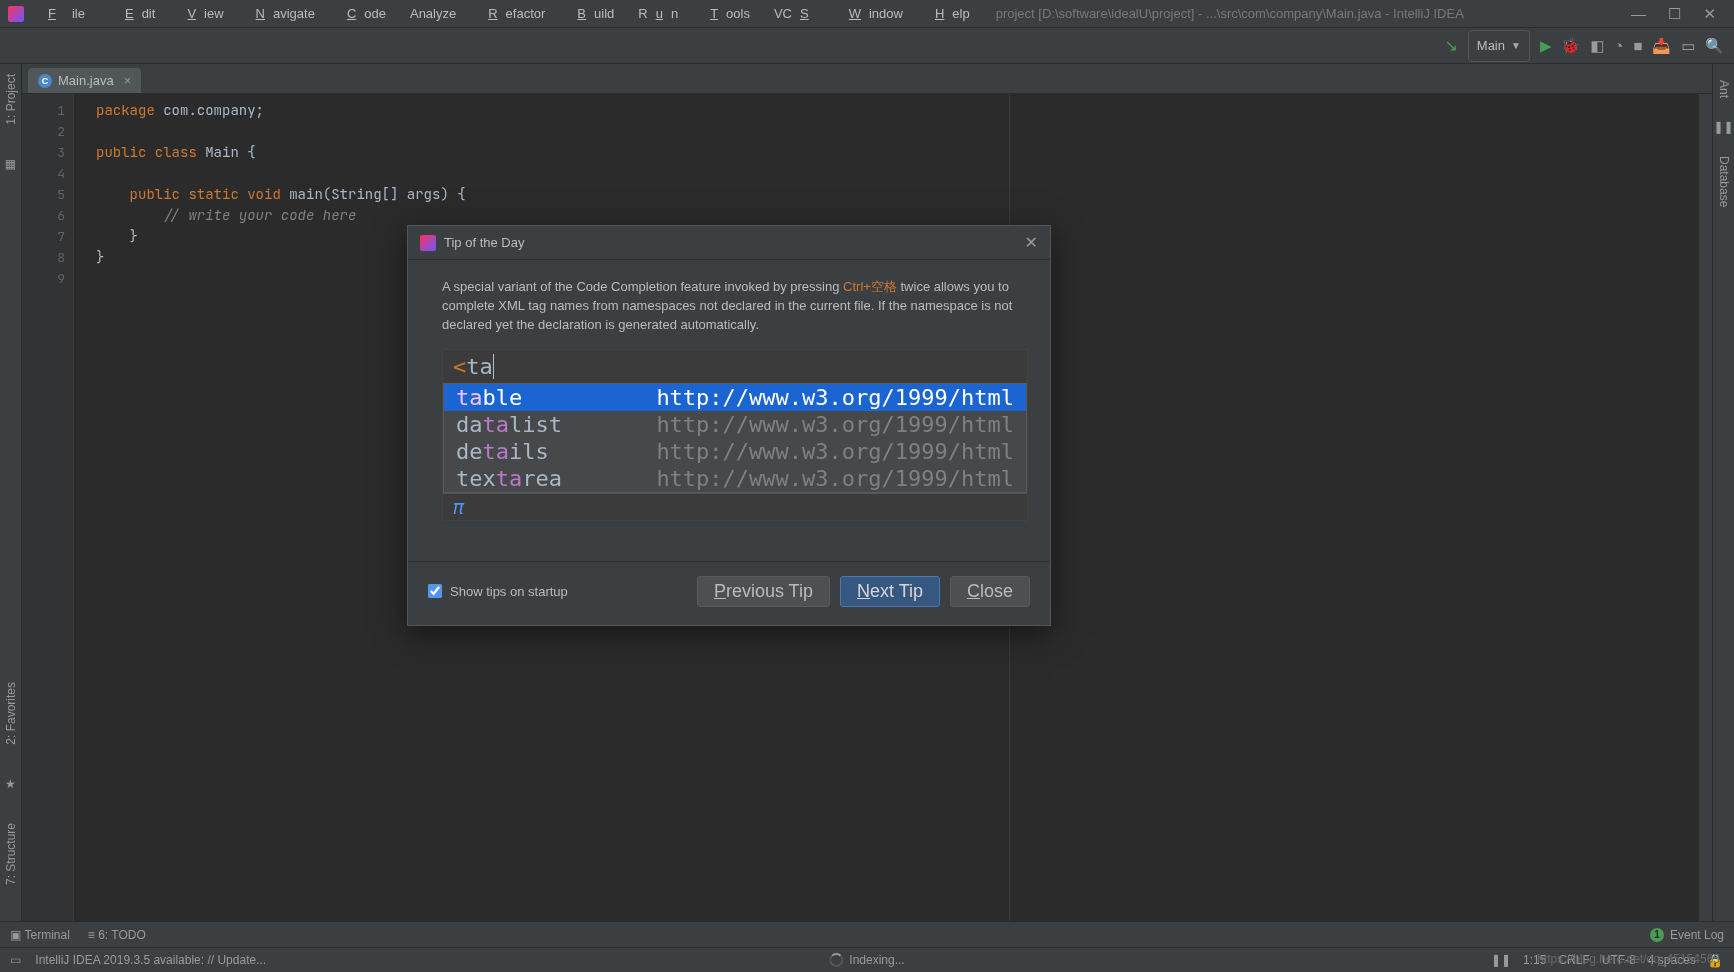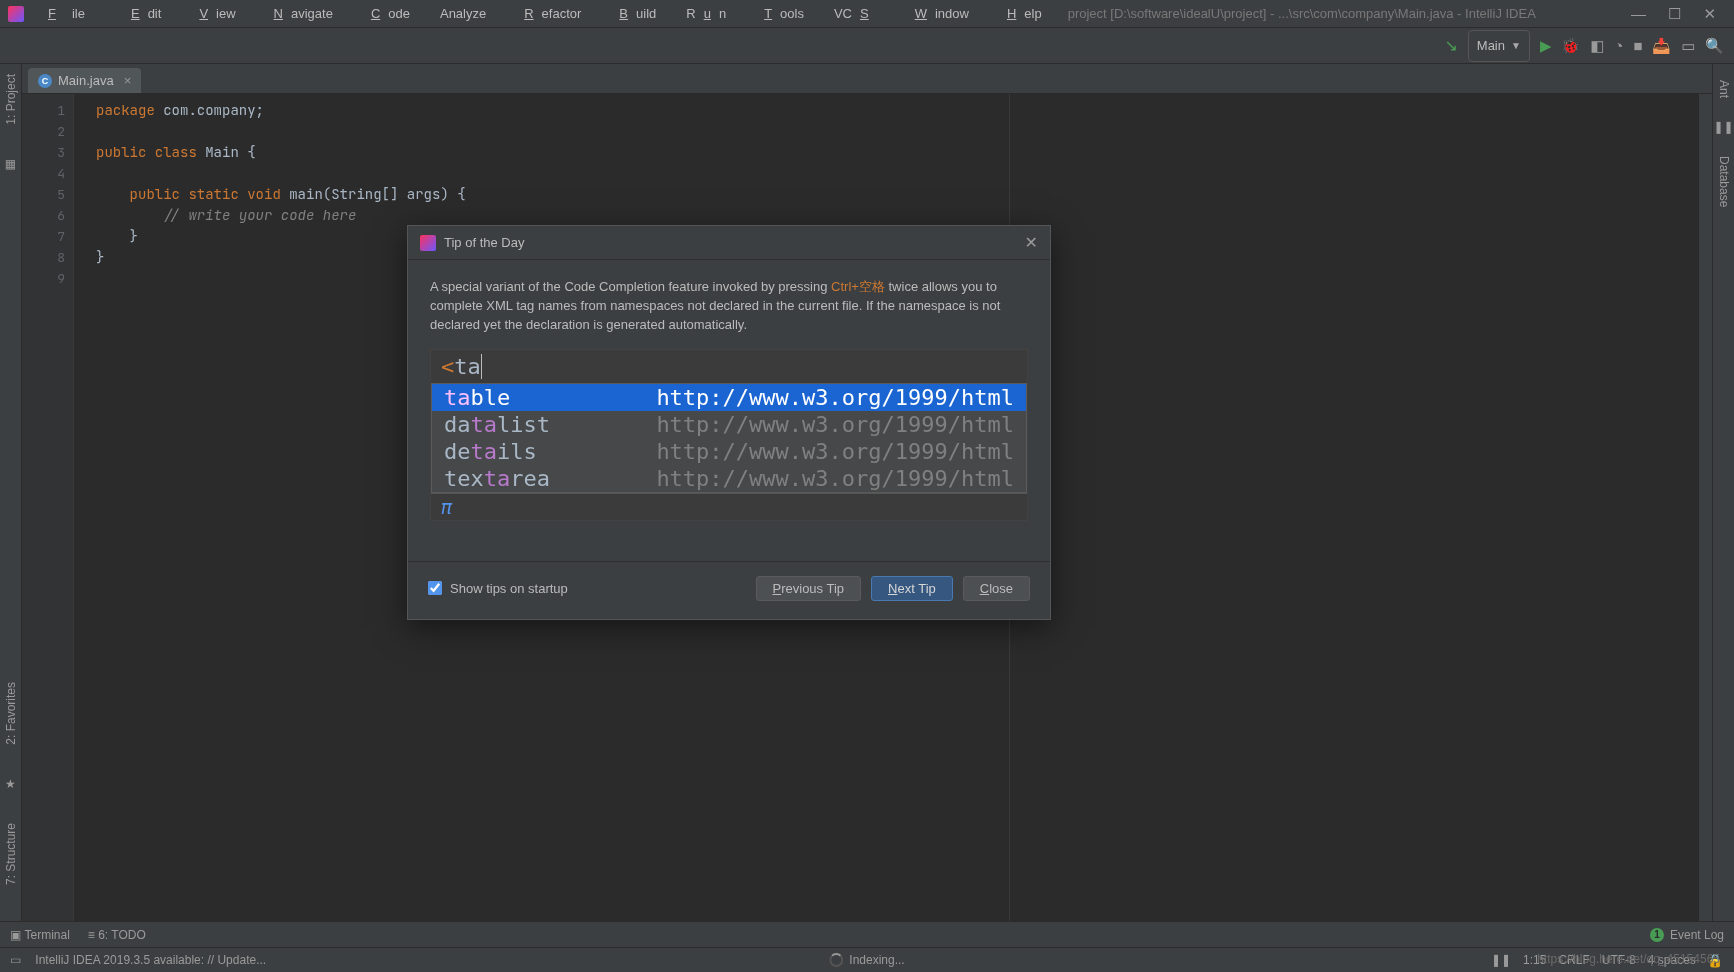--- a/index.html
+++ b/index.html
@@ -1,21 +1,21 @@
 <!DOCTYPE html>
 <html><head>
 <meta charset="utf-8">
 <style>
 * { margin: 0; padding: 0; box-sizing: border-box; }
 body { font-family: "Segoe UI", Arial, sans-serif; font-size: 13px; background: #3c3f41; color: #bbbbbb; width: 1734px; height: 972px; overflow: hidden; position: relative; }
 
 
 .titlebar { height: 28px; background: #3c3f41; display: flex; align-items: center; padding: 0 8px; border-bottom: 1px solid #2b2b2b; }
 .titlebar .app-icon { width: 16px; height: 16px; margin-right: 8px; background: linear-gradient(135deg,#fe315d,#6b57ff); border-radius: 2px; }
-.menubar { display: flex; gap: 14px; }
+.menubar { display: flex; gap: 8px; }
 .menubar span { padding: 3px 8px; cursor: default; }
 .menubar .ul { text-decoration: underline; }
 .title-path { margin-left: 18px; color: #787878; font-size: 13px; flex: 1; white-space: nowrap; }
 .win-controls { display: flex; gap: 22px; margin-right: 10px; color: #9a9a9a; font-size: 15px; }
 .win-controls span { cursor: default; }
 
 
 .toolbar { height: 36px; background: #3c3f41; display: flex; align-items: center; justify-content: flex-end; padding: 0 10px; gap: 10px; border-bottom: 1px solid #2b2b2b; }
 .toolbar .arrow { color: #499c54; font-size: 16px; }
 .run-config { display: flex; align-items: center; gap: 6px; background: #3c3f41; border: 1px solid #555; border-radius: 4px; padding: 2px 8px; height: 32px; }
@@ -67,41 +67,41 @@
 .watermark { position: absolute; right: 14px; bottom: 6px; color: #6a6a6a; font-size: 12px; }
 .util-icons { display:flex; gap:12px; align-items:center; }
 
 
 .dialog-mask { position: absolute; left: 0; top: 0; right: 0; bottom: 0; pointer-events: none; border-radius: 7px; }
 .dialog { position: absolute; left: 407px; top: 225px; width: 644px; background: #3c3f41; border: 1px solid #555; box-shadow: 0 8px 30px rgba(0,0,0,.5); pointer-events: auto; }
 .dlg-title { height: 34px; display: flex; align-items: center; padding: 0 12px; background: #3c3f41; border-bottom: 1px solid #2f2f2f; }
 .dlg-title .app-icon { width: 16px; height: 16px; margin-right: 8px; background: linear-gradient(135deg,#fe315d,#6b57ff); border-radius: 2px; }
 .dlg-title .t { flex: 1; font-size: 13px; color: #bbbbbb; }
 .dlg-title .x { color: #9a9a9a; font-size: 16px; cursor: default; }
-.dlg-body { padding: 18px 22px 10px 22px; }
+.dlg-body { padding: 18px 22px 10px 34px; }
 .dlg-body p { font-size: 13px; color: #bbbbbb; line-height: 1.45; margin-bottom: 14px; }
 .dlg-body .shortcut { color: #cc7832; }
 .tip-img { background: #a16207; border: 1px solid #424242; padding: 0; margin-bottom: 30px; border-radius:2px; overflow:hidden; }
 .tip-input { font-family: "Consolas",monospace; font-size: 22px; color: #a9b7c6; padding: 4px 10px; background:#3b3b3b; }
 .tip-input .caret { border-right: 1px solid #bbb; }
 .tip-input .br { color:#cc7832; }
 .tip-list { font-family: "Consolas",monospace; font-size: 22px; border:1px solid #5a5a5a; background:#46484a; }
 .tip-row { display: flex; justify-content: space-between; padding: 1px 12px; }
 .tip-row.sel { background: #1a65d1; color: #fff; }
 .tip-row .name { color: #a9b7c6; }
 .tip-row.sel .name, .tip-row.sel .ns { color:#fff; }
 .tip-row .hl { color: #b87acb; }
 .tip-row.sel .hl { color:#ffc0ff; }
 .tip-row .ns { color: #808080; }
 .tip-foot { font-family: "Consolas",monospace; font-size: 19px; color: #a9b7c6; padding: 2px 10px; display: flex; justify-content: space-between; align-items:center; background:#3b3b3b; border-top:1px solid #555; }
 .tip-foot .pi { color: #5394ec; font-style: italic; }
 .dlg-footer { display: flex; align-items: center; padding: 14px 20px 18px 20px; gap: 10px; border-top: 1px solid #2f2f2f; }
 .dlg-footer label { display: flex; align-items: center; gap: 8px; font-size: 13px; flex: 1; }
 .dlg-footer input[type=checkbox] { width: 14px; height: 14px; accent-color:#5394ec; }
-.dlg-btn { padding: 4px 16px; font-size: 13px; background: #4c5052; border: 1px solid #5a5a5a; color: #bbbbbb; cursor: default; border-radius:3px; }
+.dlg-btn { padding: 4px 16px; font-size: 18px; background: #4c5052; border: 1px solid #5a5a5a; color: #bbbbbb; cursor: default; border-radius:3px; }
 .dlg-btn.primary { background: #365880; border-color: #4a78b0; color: #d6d6d6; }
 .dlg-btn .ul { text-decoration: underline; }
 </style>
 </head>
 <body>
 
 <div class="titlebar">
   <div class="app-icon"></div>
   <div class="menubar">
     <span><span class="ul">F</span><span>ile</span></span>

